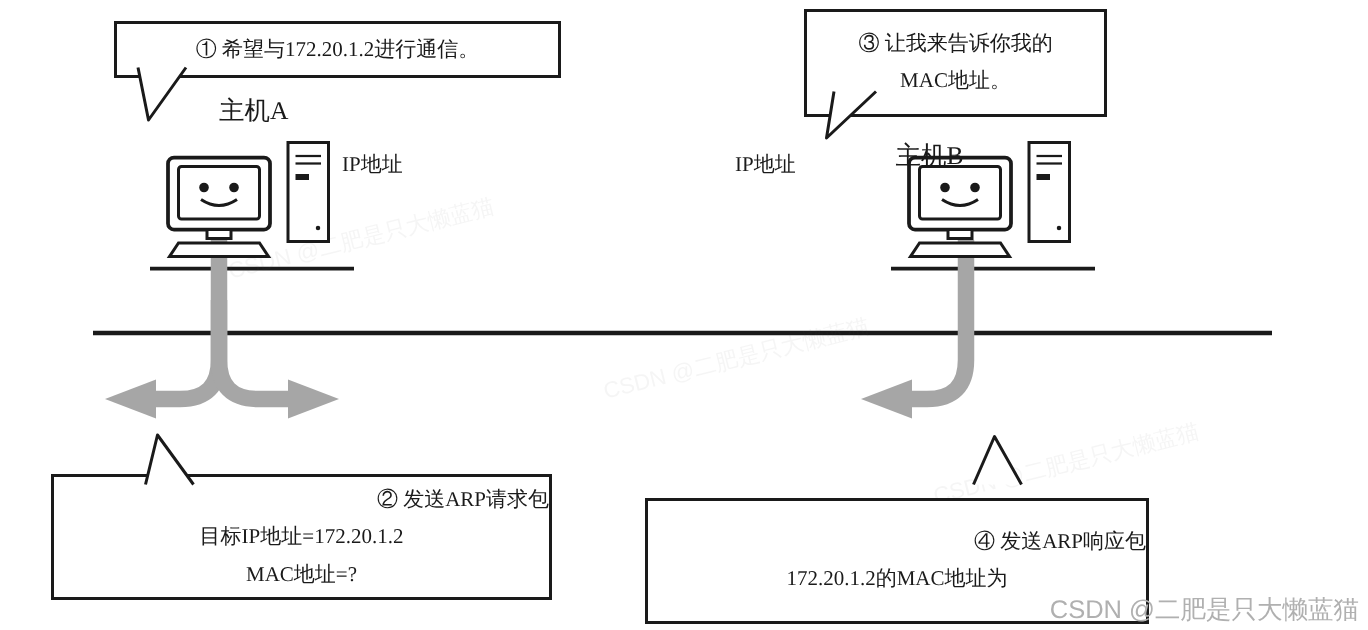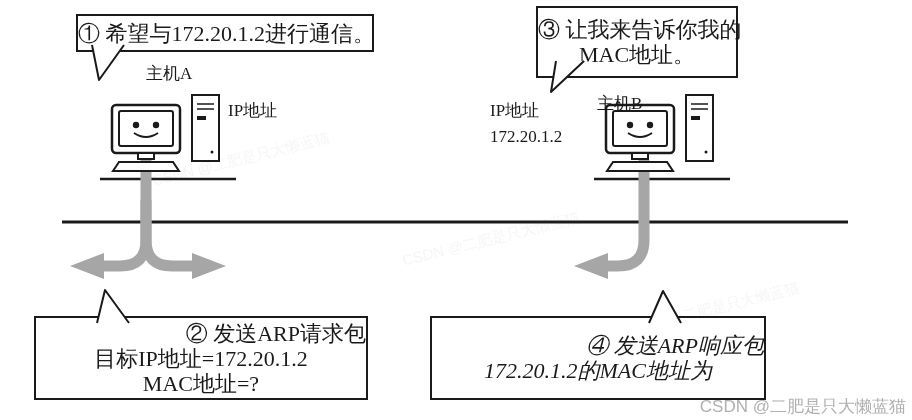--- a/index.html
+++ b/index.html
@@ -6,27 +6,27 @@
   html,body { background:#ffffff; }
   .canvas {
     position:relative; width:912px; height:420px; background:#ffffff; overflow:hidden;
     font-family:"Liberation Serif","DejaVu Serif",serif; color:#1a1a1a;
   }
   svg.layer { position:absolute; left:0; top:0; pointer-events:none; }
 
   .callout {
     position:absolute; border:2px solid #1a1a1a; background:#ffffff;
     display:flex; flex-direction:column; justify-content:center;
-    font-size:22px; line-height:25px; z-index:3;
+    font-size:14px; line-height:25px; z-index:3;
   }
   .callout .ln { text-align:center; white-space:nowrap; }
   .callout .ln.head { text-align:right; padding-left:20px; }
 
   .label { position:absolute; font-size:17px; white-space:nowrap; z-index:4; }
-  .ip-block { position:absolute; font-size:17px; line-height:26px; z-index:4; }
+  .ip-block { position:absolute; font-size:14px; line-height:26px; z-index:4; }
 
   .computer { position:absolute; z-index:2; }
 
   .tails { z-index:5; }
 
   .watermark {
     position:absolute; right:6px; bottom:2px; z-index:6;
     font-family:"Liberation Sans","DejaVu Sans",sans-serif;
     font-size:17px; color:#b0b0b0; white-space:nowrap;
   }
@@ -94,21 +94,20 @@
       </g>
     </svg>
   </div>
 
   <div class="ip-block" style="left:228px; top:98px;">
     <div>IP地址</div>
   </div>
 
   <div class="ip-block" style="left:490px; top:98px;">
     <div>IP地址</div>
-    <div>172.20.1.2</div>
   </div>
 
   <div class="label" style="left:597px; top:68px;margin-top:24px;">主机B</div>
 
   <div class="computer" style="left:602px; top:92px;">
     <svg width="118" height="84" viewBox="0 0 118 84">
       <g stroke="#1a1a1a" fill="#ffffff">
         <rect x="84" y="3" width="27" height="66" stroke-width="2"></rect>
         <line x1="89" y1="12" x2="106" y2="12" stroke-width="1.5"></line>
         <line x1="89" y1="17" x2="106" y2="17" stroke-width="1.5"></line>
@@ -125,21 +124,21 @@
     </svg>
   </div>
 
 
   <div class="callout" style="left:34px; top:316px; width:334px; height:84px;">
     <div class="ln head">② 发送ARP请求包</div>
     <div class="ln">目标IP地址=172.20.1.2</div>
     <div class="ln">MAC地址=?</div>
   </div>
 
-  <div class="callout" style="left:430px; top:316px; width:336px; height:84px;font-style:italic;">
+  <div class="callout" style="left:430px; top:332px; width:336px; height:84px;">
     <div class="ln head">④ 发送ARP响应包</div>
     <div class="ln">172.20.1.2的MAC地址为</div>
   </div>
 
   <svg class="layer tails" width="912" height="420" viewBox="0 0 912 420">
     <g fill="#ffffff" stroke="#1a1a1a" stroke-width="2" stroke-linejoin="round">
       <path d="M 92 45 L 99 80 L 124 45"></path>
       <path d="M 556 61 L 551 92 L 584 61"></path>
       <path d="M 97 323 L 105 290 L 129 323"></path>
       <path d="M 649 323 L 663 291 L 681 323"></path>

